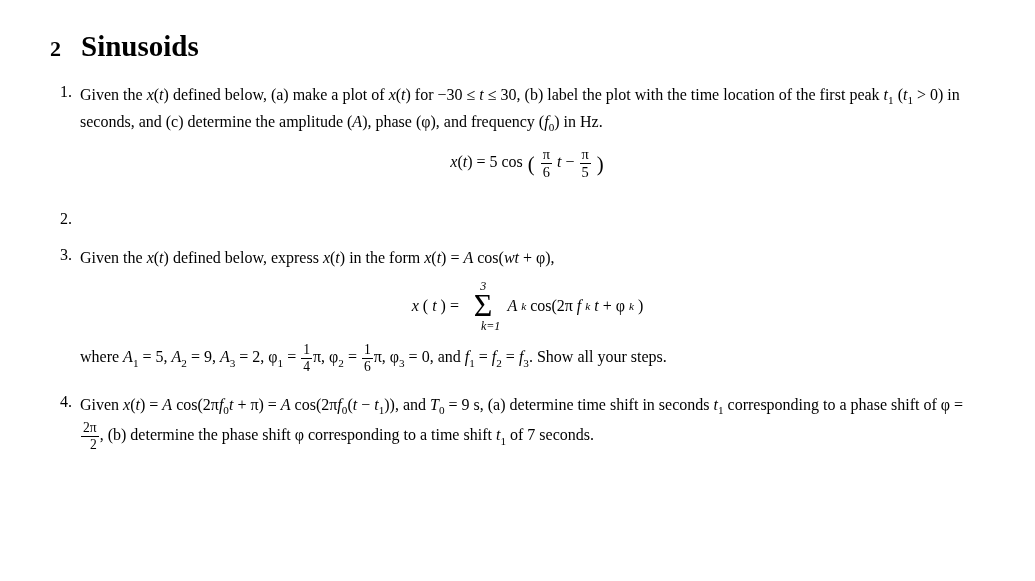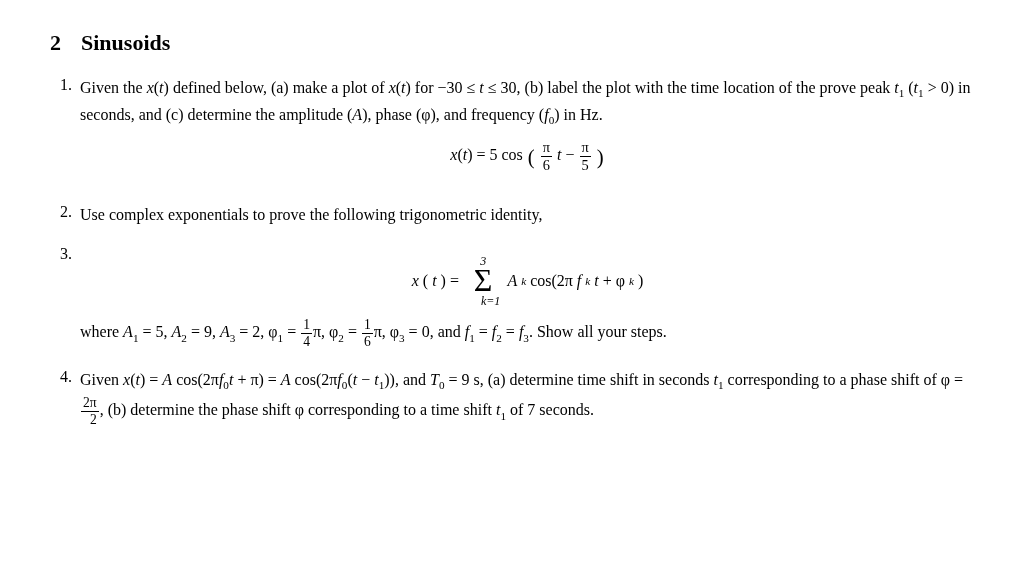--- a/index.html
+++ b/index.html
@@ -16,21 +16,21 @@
       display: flex;
       align-items: baseline;
       gap: 20px;
       margin-bottom: 20px;
     }
     .section-number {
       font-size: 22px;
       font-weight: bold;
     }
     .section-title {
-      font-size: 22px;
+      font-size: 29px;
       font-weight: bold;
     }
     .problem-list {
       list-style: none;
       padding: 0;
     }
     .problem-item {
       display: flex;
       gap: 8px;
       margin-bottom: 18px;
@@ -104,21 +104,21 @@
   <span class="section-title">Sinusoids</span>
 </div>
 
 <ol class="problem-list">
 
   <li class="problem-item">
     <span class="problem-number">1.</span>
     <div class="problem-content">
       <p>
         Given the <em>x</em>(<em>t</em>) defined below, (a) make a plot of <em>x</em>(<em>t</em>) for −30 ≤ <em>t</em> ≤ 30, (b) label the plot with the time
-        location of the <span style="font-style:normal">prove</span> peak <em>t</em><sub>1</sub> (<em>t</em><sub>1</sub> &gt; 0) in seconds, <span style="font-style:normal">and</span> (c) determine the amplitude (<em>A</em>), phase (φ), and
+        location of the <span style="font-style:normal">first</span> peak <em>t</em><sub>1</sub> (<em>t</em><sub>1</sub> &gt; 0) in seconds, <span style="font-style:normal">and</span> (c) determine the amplitude (<em>A</em>), phase (φ), and
         frequency (<em>f</em><sub>0</sub>) in Hz.
       </p>
       <div class="formula-block">
         <span class="math">
           <em>x</em>(<em>t</em>) = 5 cos
           <span style="display:inline-flex; align-items:center; font-size:1.3em; vertical-align:middle; margin:0 1px;">(</span>
           <span class="frac">
               <span class="num">π</span>
               <span class="den">6</span>
             </span>
@@ -129,29 +129,29 @@
             </span>
           <span style="display:inline-flex; align-items:center; font-size:1.3em; vertical-align:middle; margin:0 1px;">)</span>
         </span>
       </div>
     </div>
   </li>
 
   <li class="problem-item">
     <span class="problem-number">2.</span>
     <div class="problem-content">
-      <p>
-        Use complex exponentials to prove the following trigonometric identity,
-      </p>
     </div>
   </li>
 
   <li class="problem-item">
     <span class="problem-number">3.</span>
     <div class="problem-content">
+      <p>
+        Given the <em>x</em>(<em>t</em>) defined below, express <em>x</em>(<em>t</em>) in the form <em>x</em>(<em>t</em>) = <em>A</em> cos(<em>wt</em> + φ),
+      </p>
       <div class="formula-block">
         <span class="math" style="display:inline-flex; align-items:center; gap:4px;">
           <em>x</em>(<em>t</em>) =
           <span class="sum-block">
             <span class="sum-top" style="font-style:italic;">3</span>
             <span class="sum-sigma">Σ</span>
             <span class="sum-bottom" style="font-style:italic;margin-left:15px;"><em>k</em>=1</span>
           </span>
           <em>A</em><sub><em>k</em></sub> cos(2π<em>f</em><sub><em>k</em></sub><em>t</em> + φ<sub><em>k</em></sub>)
         </span>

